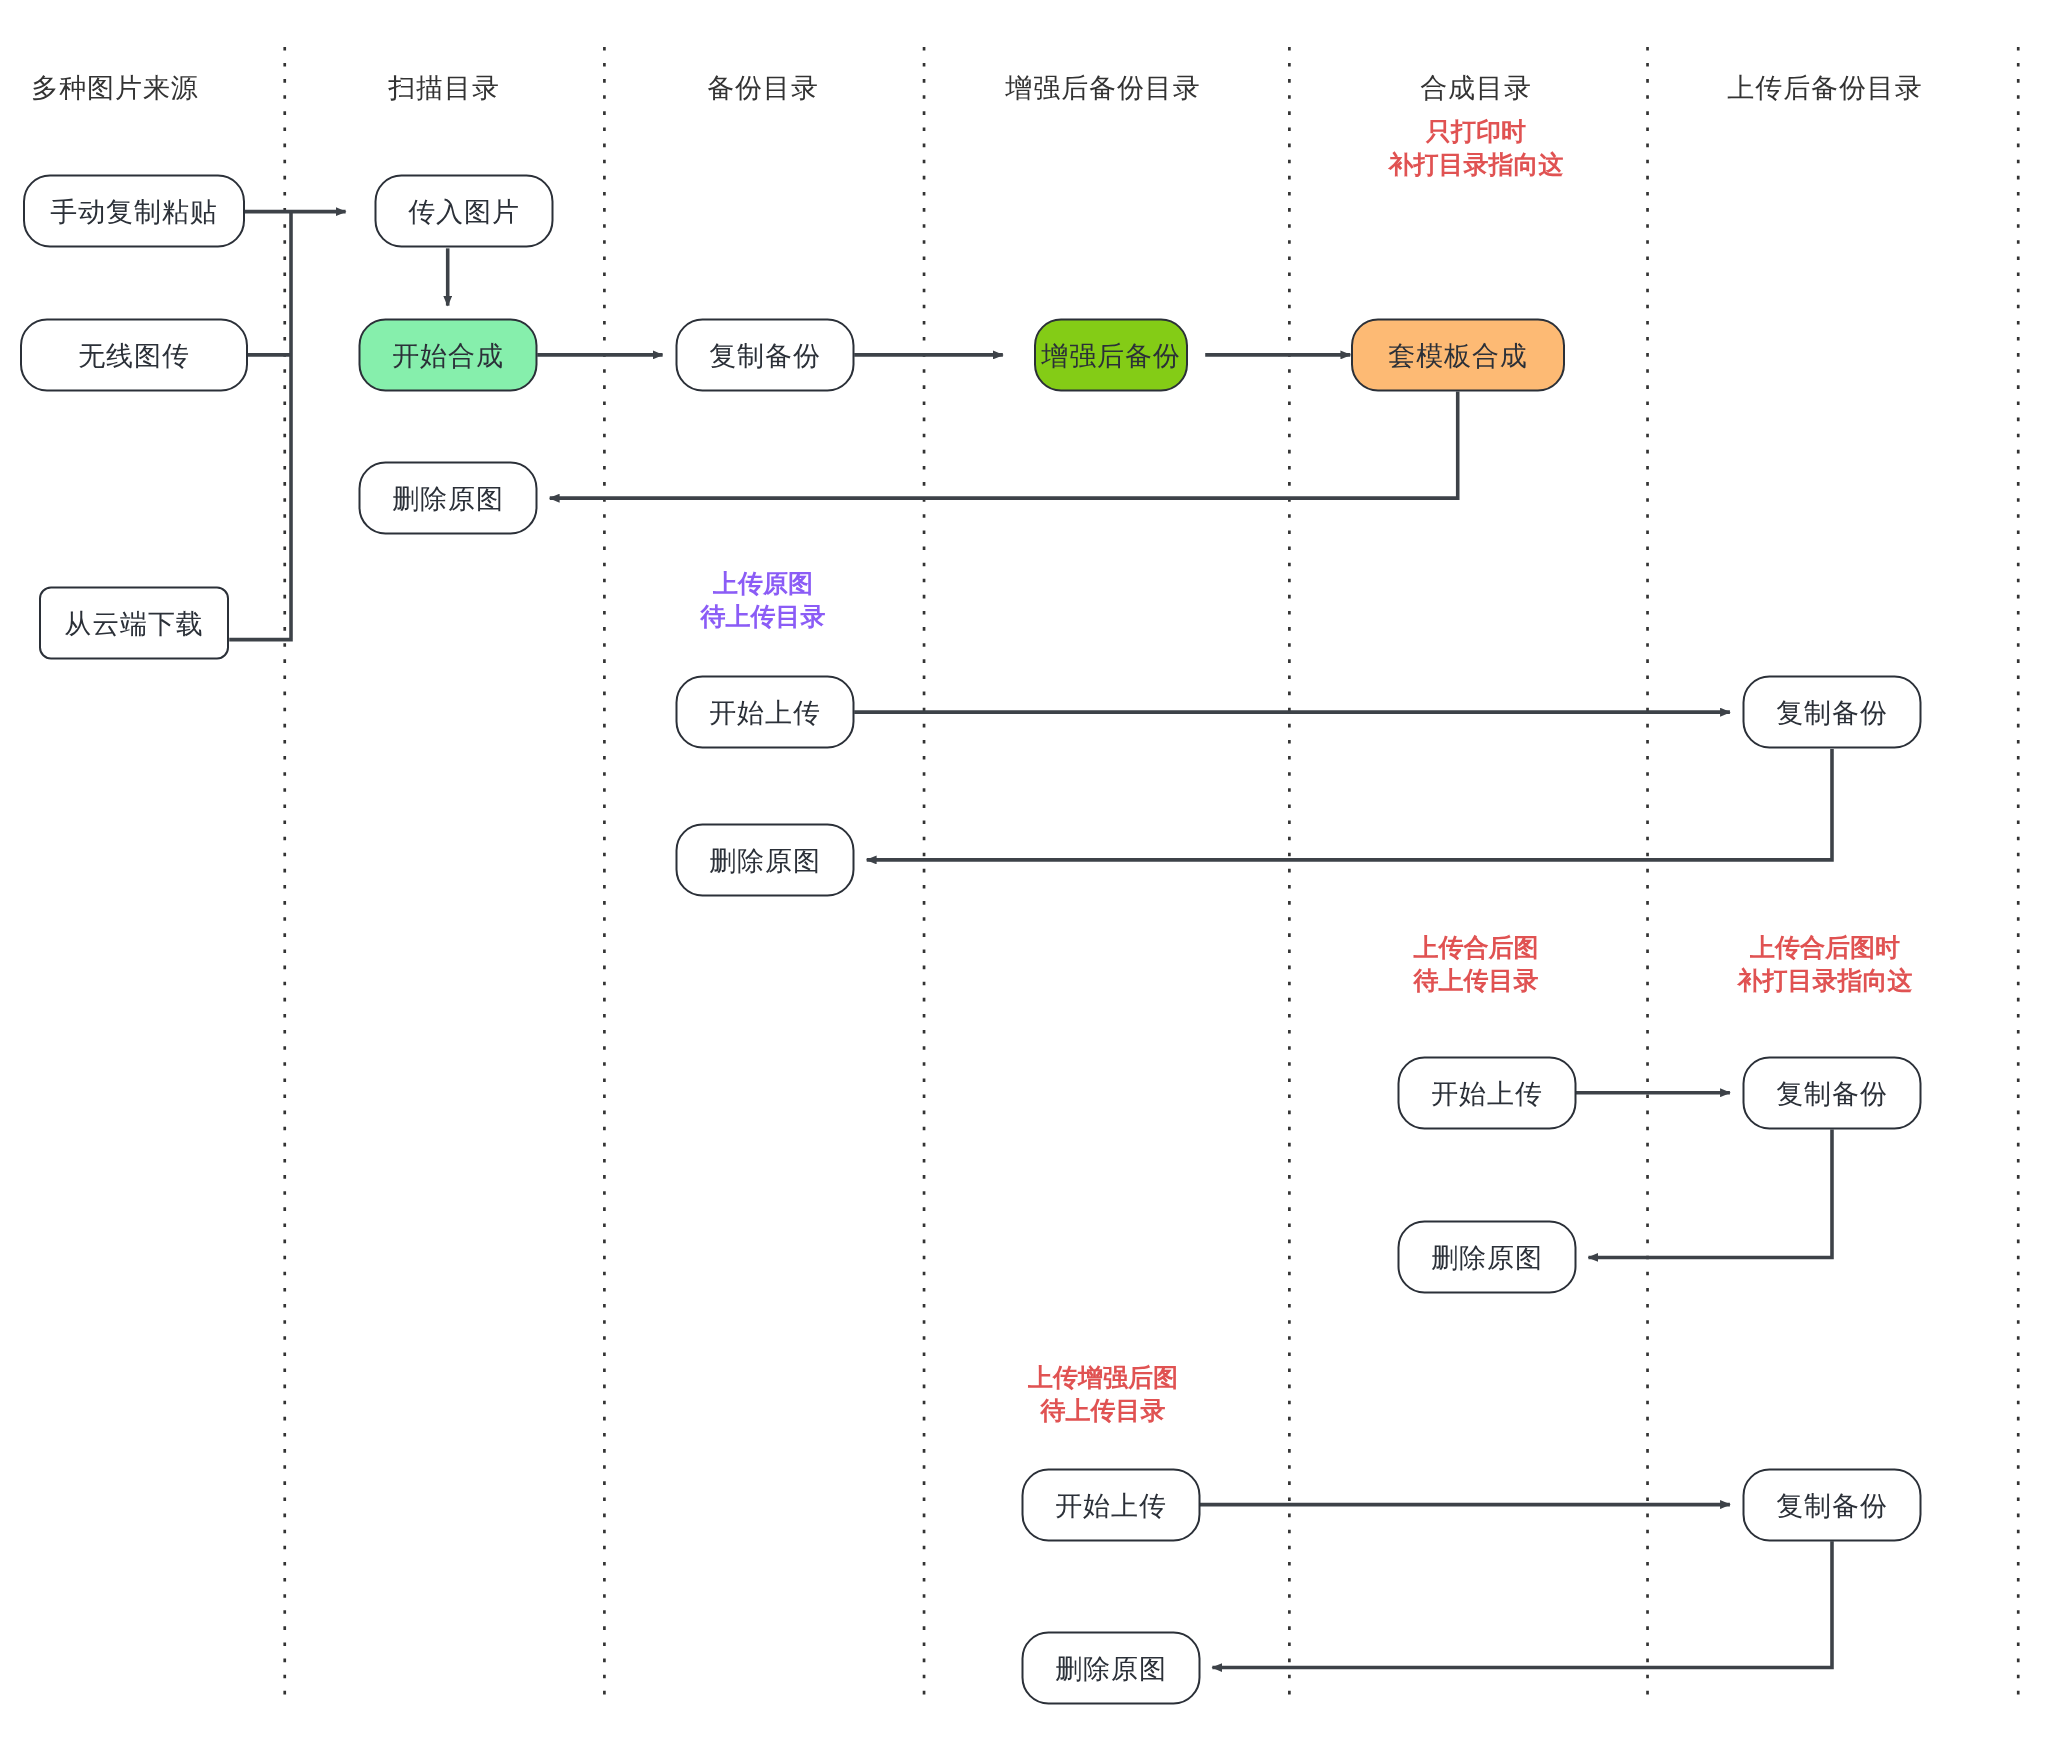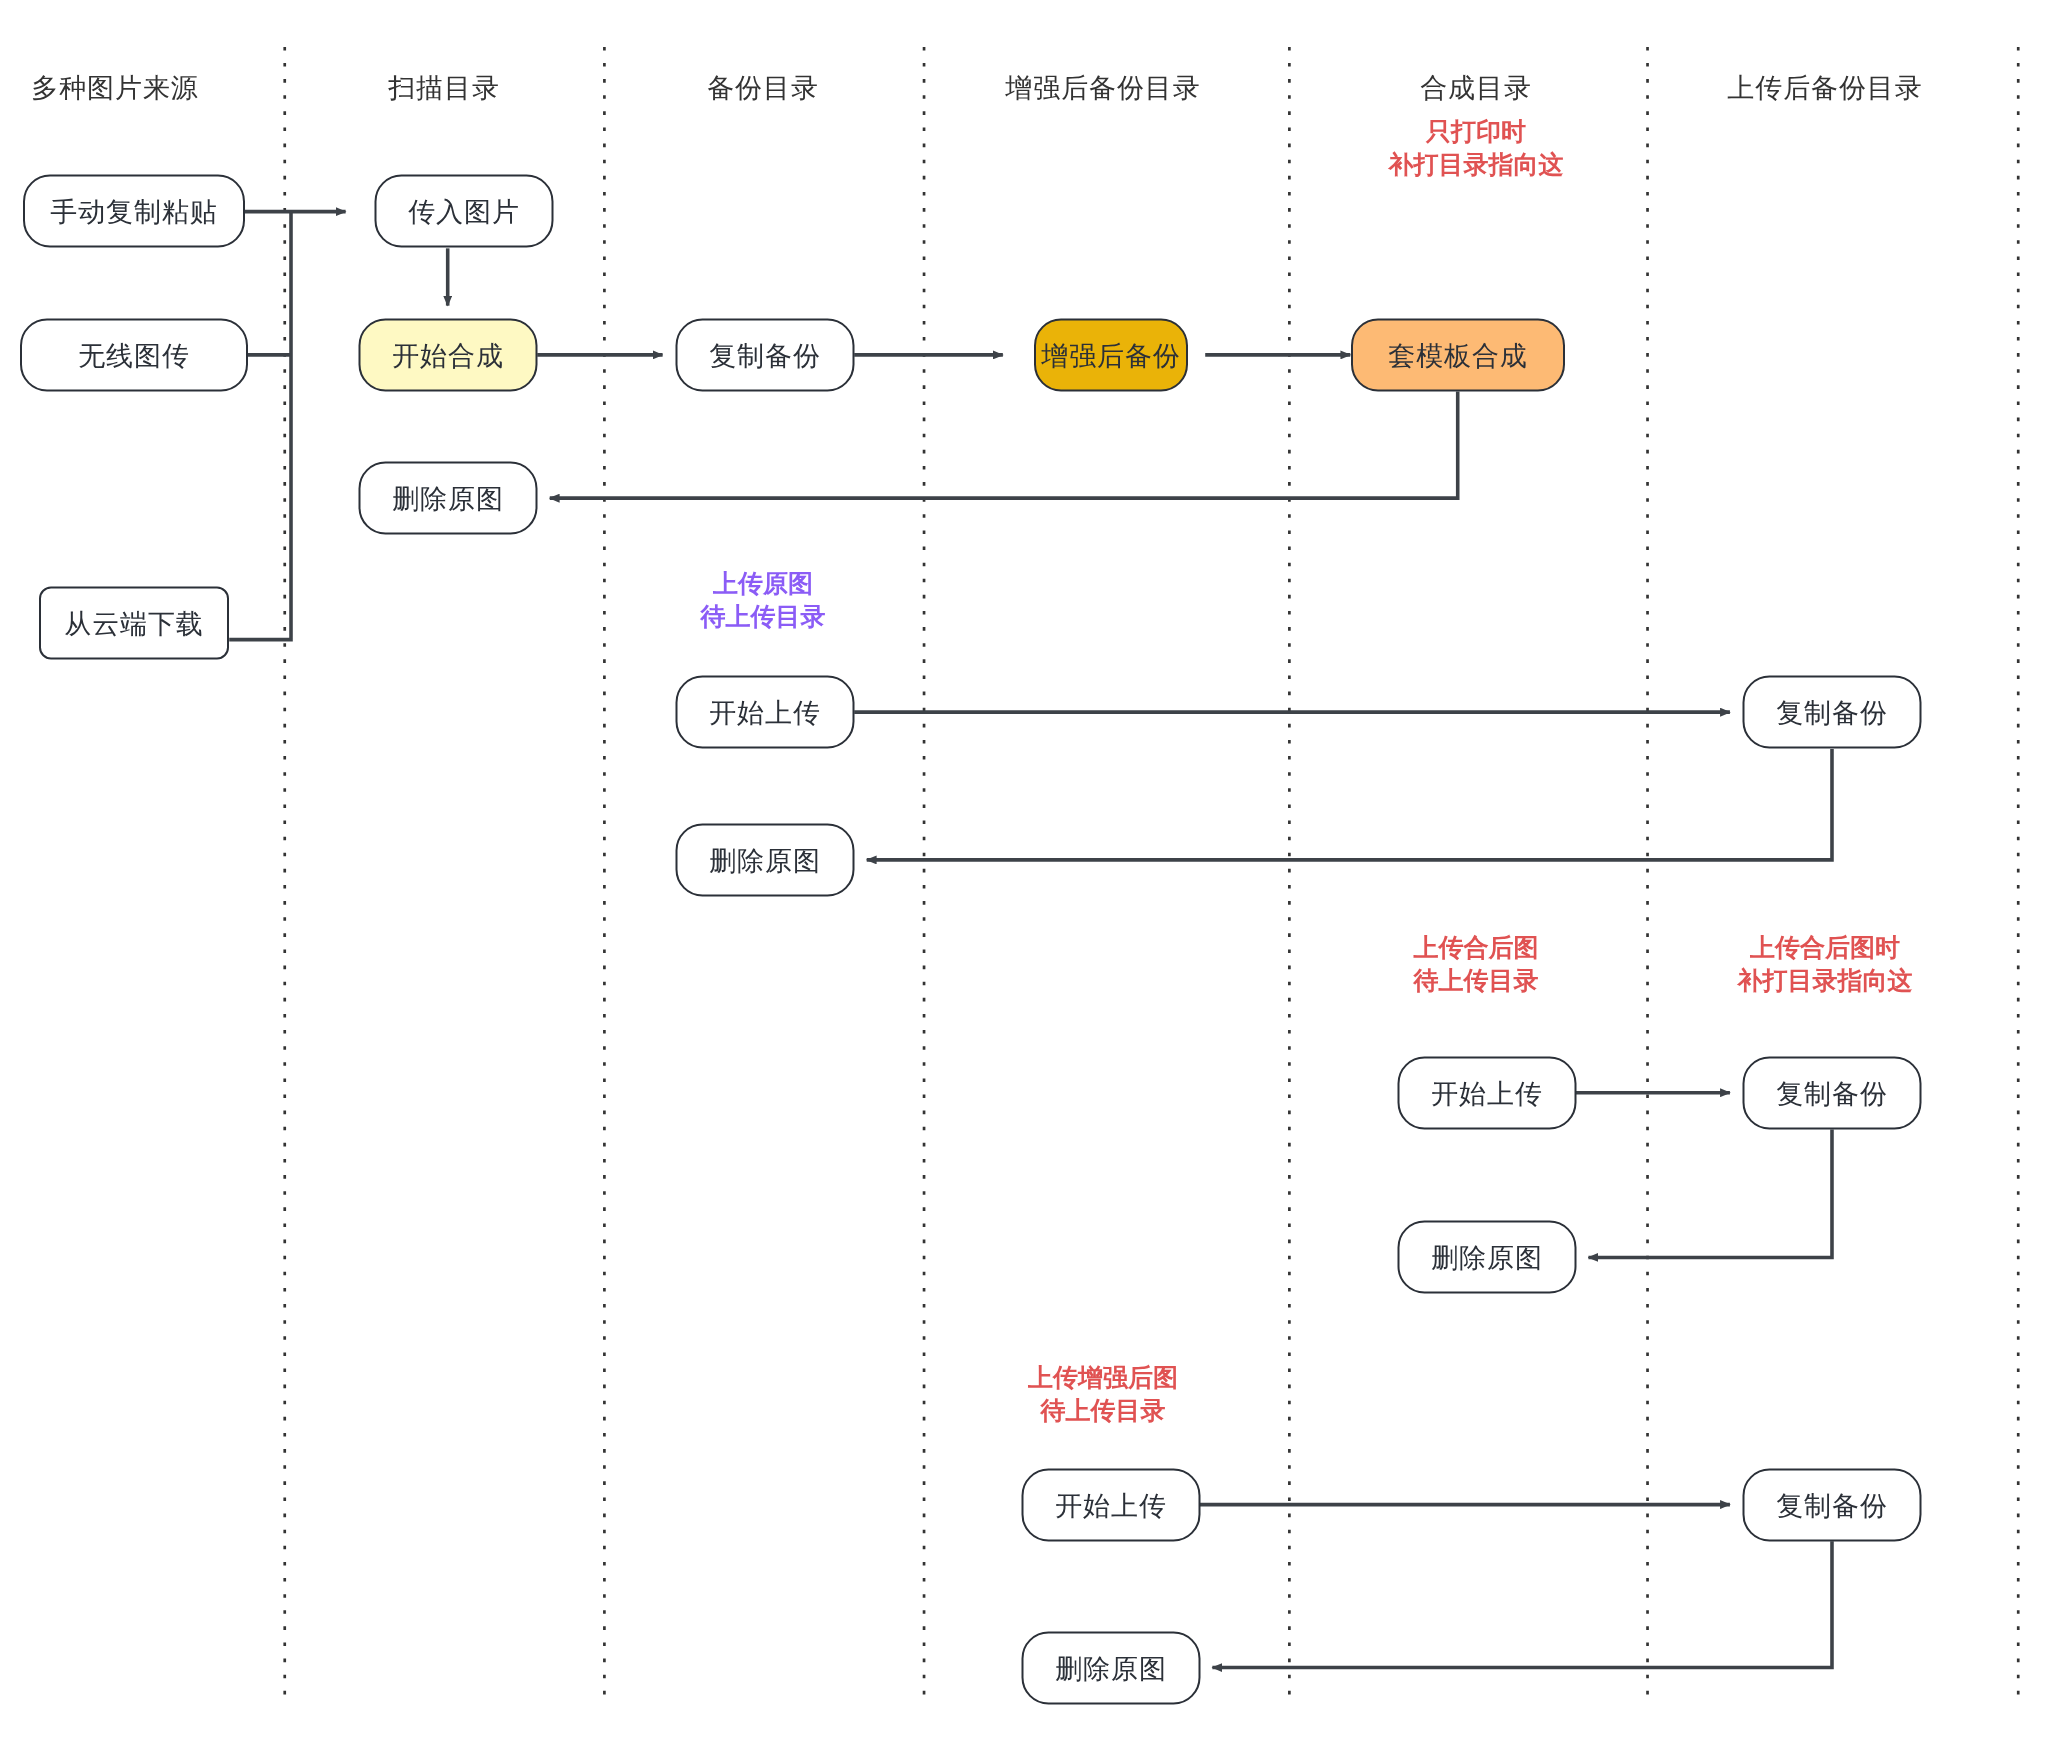--- a/index.html
+++ b/index.html
@@ -131,30 +131,30 @@
       </div>
       <div class="node" style="left: 134px; top: 355px; width: 228px; height: 73px; border-color: rgb(43, 48, 56); background: rgb(255, 255, 255);">
         <span>无线图传</span>
       </div>
       <div class="node" style="left: 134px; top: 623px; width: 190px; height: 73px; border-color: rgb(43, 48, 56); background: rgb(255, 255, 255); border-radius: 12px;">
         <span>从云端下载</span>
       </div>
       <div class="node" style="left: 464px; top: 211px; width: 179px; height: 73px; border-color: rgb(43, 48, 56); background: rgb(255, 255, 255);">
         <span>传入图片</span>
       </div>
-      <div class="node" style="left: 448px; top: 355px; width: 179px; height: 73px; border-color: rgb(43, 48, 56); background: #fef9c3;">
+      <div class="node" style="left: 448px; top: 355px; width: 179px; height: 73px; border-color: rgb(43, 48, 56); background: #86efac;">
         <span>开始合成</span>
       </div>
       <div class="node" style="left: 448px; top: 498px; width: 179px; height: 73px; border-color: rgb(43, 48, 56); background: rgb(255, 255, 255);">
         <span>删除原图</span>
       </div>
       <div class="node" style="left: 765px; top: 355px; width: 179px; height: 73px; border-color: rgb(43, 48, 56); background: rgb(255, 255, 255);">
         <span>复制备份</span>
       </div>
-      <div class="node" style="left: 1111px; top: 355px; width: 154px; height: 73px; border-color: rgb(43, 48, 56); background: #eab308;">
+      <div class="node" style="left: 1111px; top: 355px; width: 154px; height: 73px; border-color: rgb(43, 48, 56); background: #84cc16;">
         <span>增强后备份</span>
       </div>
       <div class="node" style="left: 1458px; top: 355px; width: 214px; height: 73px; border-color: rgb(43, 48, 56); background: #fdba74;">
         <span>套模板合成</span>
       </div>
       <div class="node" style="left: 765px; top: 712px; width: 179px; height: 73px; border-color: rgb(43, 48, 56); background: rgb(255, 255, 255);">
         <span>开始上传</span>
       </div>
       <div class="node" style="left: 1832px; top: 712px; width: 179px; height: 73px; border-color: rgb(43, 48, 56); background: rgb(255, 255, 255);">
         <span>复制备份</span>

